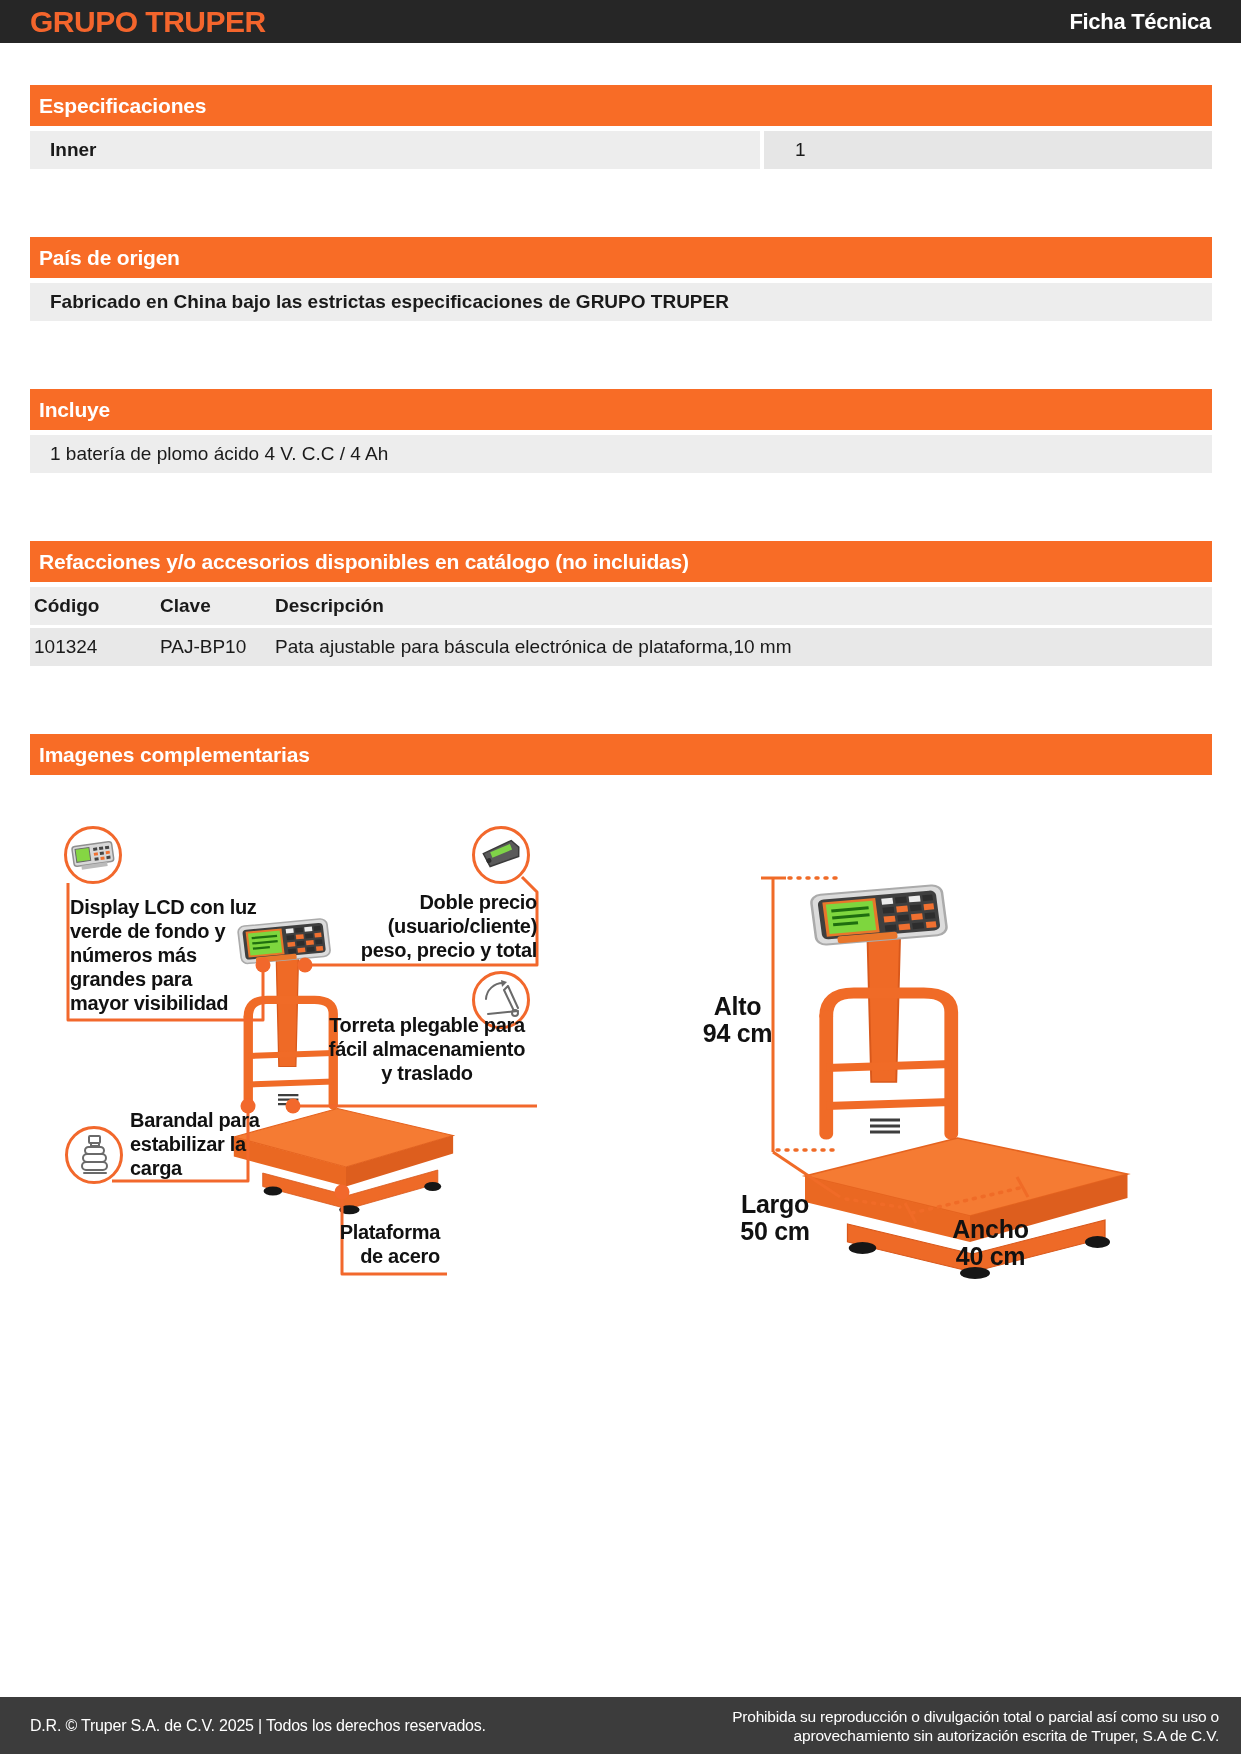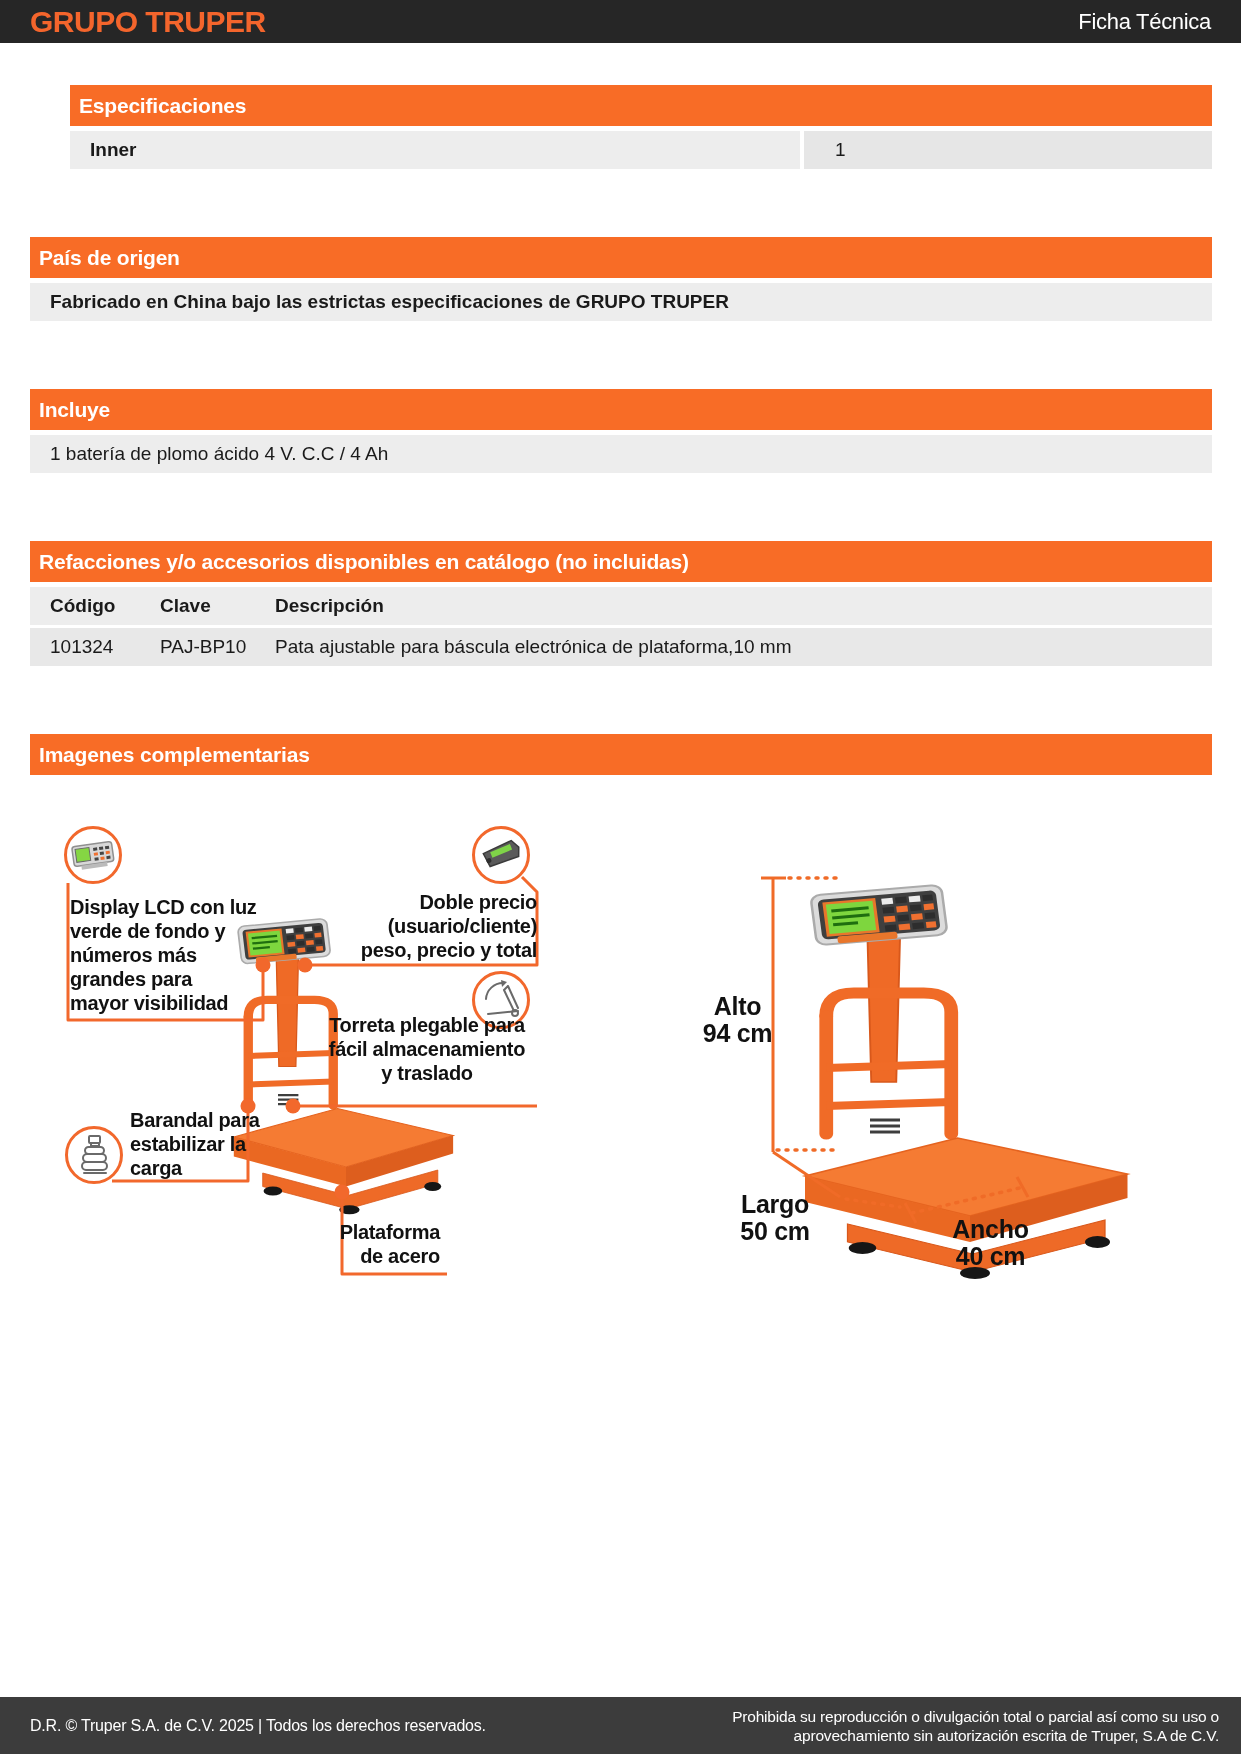--- a/index.html
+++ b/index.html
@@ -26,28 +26,28 @@
   }
   .brand {
     color: #F4652C;
     font-size: 30px;
     font-weight: 800;
     letter-spacing: -0.5px;
   }
   .doc-type {
     color: #ffffff;
     font-size: 22px;
-    font-weight: 400;
+    font-weight: 700;
     letter-spacing: -0.3px;
   }
 
   
   main { padding: 0 29px 0 30px; flex: 0 0 auto; }
   .section { margin-top: 68px; }
-  .section.first { margin-top: 42px; margin-left: 40px; }
+  .section.first { margin-top: 42px; }
   .sec-bar {
     height: 41px;
     background: #F86C26;
     color: #fff;
     font-size: 21px;
     font-weight: 700;
     letter-spacing: -0.2px;
     display: flex;
     align-items: center;
     padding-left: 9px;
@@ -68,21 +68,21 @@
     min-height: 38px;
     display: flex;
     align-items: center;
     font-size: 19px;
   }
   .spec-label { flex: 0 0 730px; background: #EDEDED; padding-left: 20px; font-weight: 700; }
   .spec-value { flex: 1 1 auto; background: #E6E6E6; padding-left: 31px; }
 
   .tbl-row { margin-top: 5px; display: flex; min-height: 38px; align-items: center; background: #EDEDED; font-size: 19px; }
   .tbl-row.data { margin-top: 3px; background: #E8E8E8; }
-  .tbl-row .c1 { flex: 0 0 130px; padding-left: 20px; }
+  .tbl-row .c1 { flex: 0 0 130px; padding-left: 4px; }
   .tbl-row .c2 { flex: 0 0 115px; }
   .tbl-row .c3 { flex: 1 1 auto; }
   .tbl-row.head { font-weight: 700; }
 
   
   .figures {
     position: relative;
     height: 512px;
     margin: 0 -29px 0 -30px;
   }

